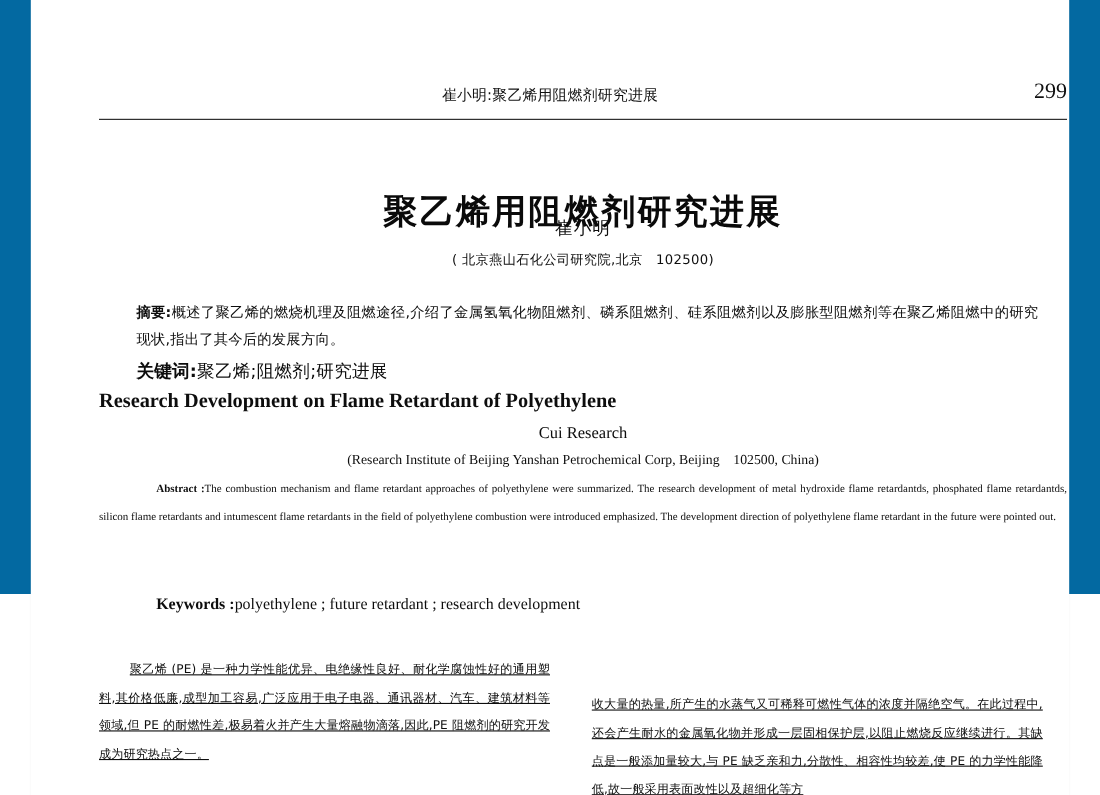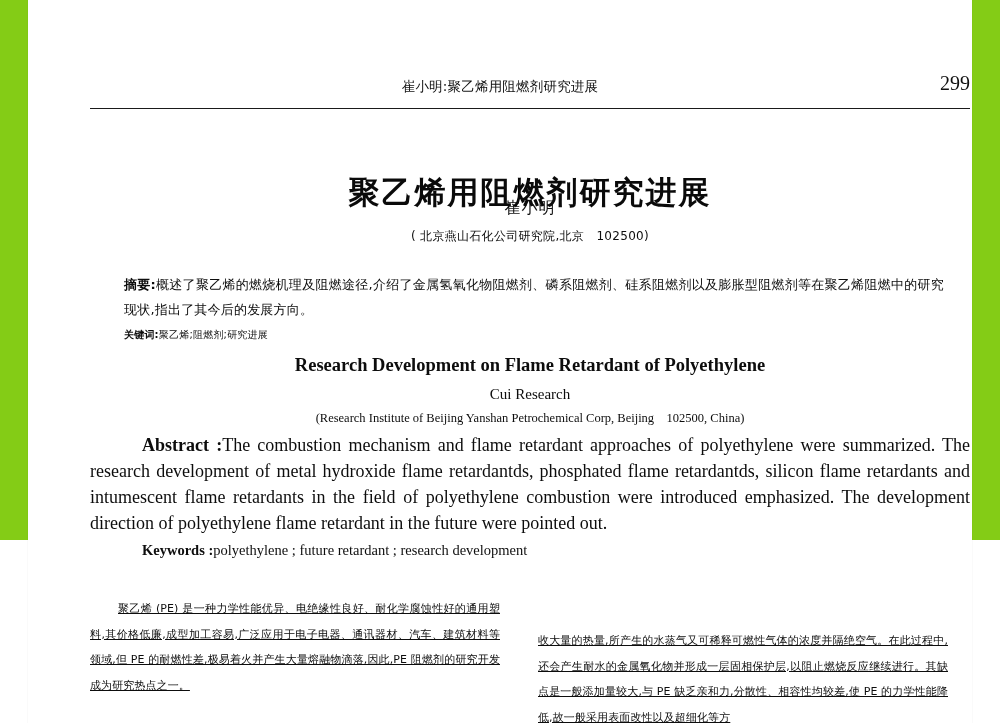--- a/index.html
+++ b/index.html
@@ -11,21 +11,21 @@
     width: 1000px;
     height: 723px;
     overflow: hidden;
     font-family: "Liberation Serif", serif;
     color: #0d0d0d;
   }
   .page {
     position: relative;
     width: 1000px;
     height: 540px;
-    background: #84cc16;
+    background: #0369a1;
   }
   .sheet {
     position: absolute;
     left: 28px;
     top: 0px;
     width: 944px;
     height: 723px;
     background: #ffffff;
     box-shadow: 0 0 0 1px rgba(0,0,0,0.02);
   }
@@ -112,31 +112,30 @@
   }
   .abs-cn .lead {
     font-weight: bold;
   }
   .kw-cn {
     position: absolute;
     left: 96px;
     top: 328px;
     width: 820px;
     font-family: "DejaVu Sans", "Liberation Sans", sans-serif;
-    font-size: 10px;
+    font-size: 16px;
     letter-spacing: 0.2px;
   }
   .kw-cn .lead { font-weight: bold; }
   
   .title-en {
     position: absolute;
     left: 62px;
     top: 355px;
     width: 880px;
-    text-align: center;
     font-family: "Liberation Serif", serif;
     font-weight: bold;
     font-size: 18.5px;
   }
   .author-en {
     position: absolute;
     left: 62px;
     top: 386px;
     width: 880px;
     text-align: center;
@@ -151,21 +150,21 @@
     text-align: center;
     font-family: "Liberation Serif", serif;
     font-size: 12.5px;
   }
   .abs-en {
     position: absolute;
     left: 62px;
     top: 432px;
     width: 880px;
     font-family: "Liberation Serif", serif;
-    font-size: 18px;
+    font-size: 10px;
     line-height: 26px;
     text-align: justify;
   }
   .abs-en .lead { font-weight: bold; }
   .abs-en .indent { display: inline-block; width: 52px; }
   .kw-en {
     position: absolute;
     left: 62px;
     top: 542px;
     width: 880px;

